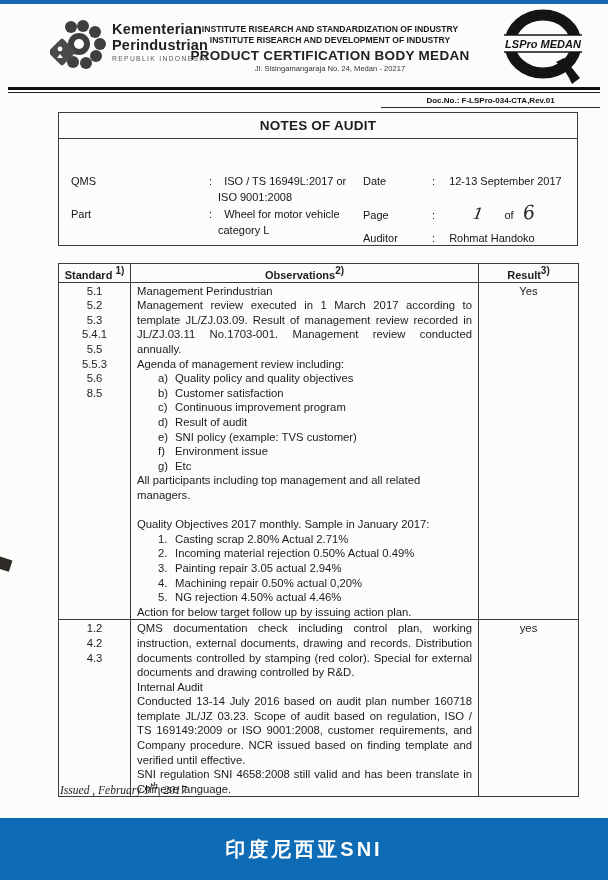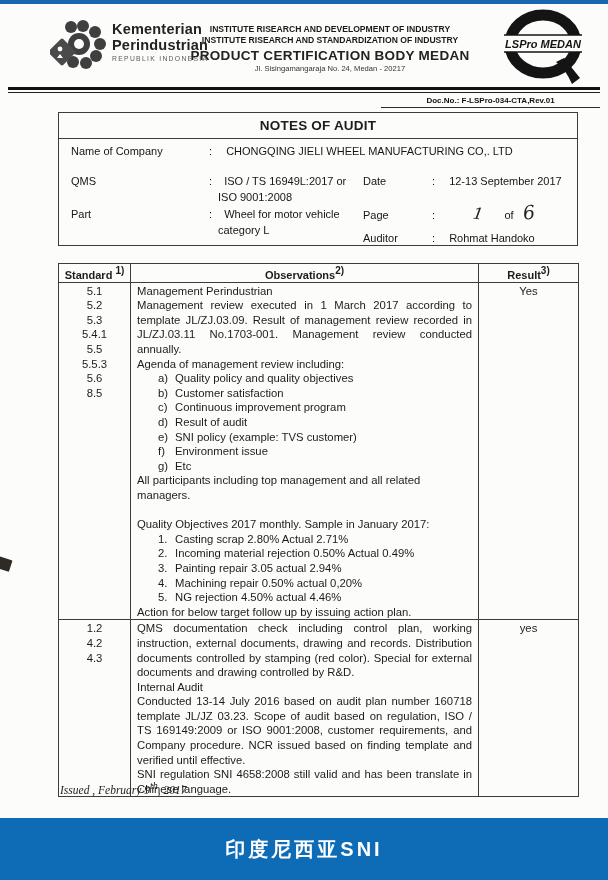--- a/index.html
+++ b/index.html
@@ -104,22 +104,22 @@
   </svg>
 </div>
 
 <div class="abs" id="ministry-text">
   <div class="ministry-name">Kementerian</div>
   <div class="ministry-name">Perindustrian</div>
   <div class="ministry-sub">REPUBLIK INDONESIA</div>
 </div>
 
 <div class="abs" id="center-head">
+  <div class="inst-line">INSTITUTE RISEARCH AND STANDARDIZATION OF INDUSTRY</div>
   <div class="inst-line">INSTITUTE RISEARCH AND DEVELOPMENT OF INDUSTRY</div>
-  <div class="inst-line">INSTITUTE RISEARCH AND STANDARDIZATION OF INDUSTRY</div>
   <div class="body-name">PRODUCT CERTIFICATION BODY MEDAN</div>
   <div class="address-line">Jl. Sisingamangaraja No. 24, Medan - 20217</div>
 </div>
 
 <div class="abs" id="lspro-logo">
   <svg width="96" height="80" viewBox="0 0 96 80">
     <ellipse cx="45" cy="36" rx="33" ry="29" fill="none" stroke="#141414" stroke-width="11"></ellipse>
     <path d="M58 54 Q68 62 74 76 L82 70 Q74 60 66 50 Z" fill="#141414"></path>
     <rect x="6" y="27" width="78" height="17" fill="#fcfcfb"></rect>
     <path d="M6 27 h78" stroke="#141414" stroke-width="1.4"></path>
@@ -129,25 +129,20 @@
 </div>
 
 <div class="abs rule-thick"></div>
 <div class="abs rule-thin"></div>
 
 <div class="abs" id="doc-no">Doc.No.: F-LSPro-034-CTA,Rev.01</div>
 
 <div class="abs" id="info-box">
   <span id="info-title">NOTES OF AUDIT</span>
 
-  <div class="field" style="left:12px; top:32px;">
-    <span class="flabel" style="width:135px;">Name of Company</span>
-    <span class="fcolon" style="width:14px;">:</span>
-    <span>CHONGQING JIELI WHEEL MANUFACTURING CO,. LTD</span>
-  </div>
 
   <div class="field" style="left:12px; top:62px;">
     <span class="flabel" style="width:135px;">QMS</span>
     <span class="fcolon" style="width:12px;">:</span>
     <span>ISO / TS 16949L:2017 or</span>
   </div>
   <div class="field" style="left:159px; top:78px;">ISO  9001:2008</div>
 
   <div class="field" style="left:12px; top:95px;">
     <span class="flabel" style="width:135px;">Part</span>

